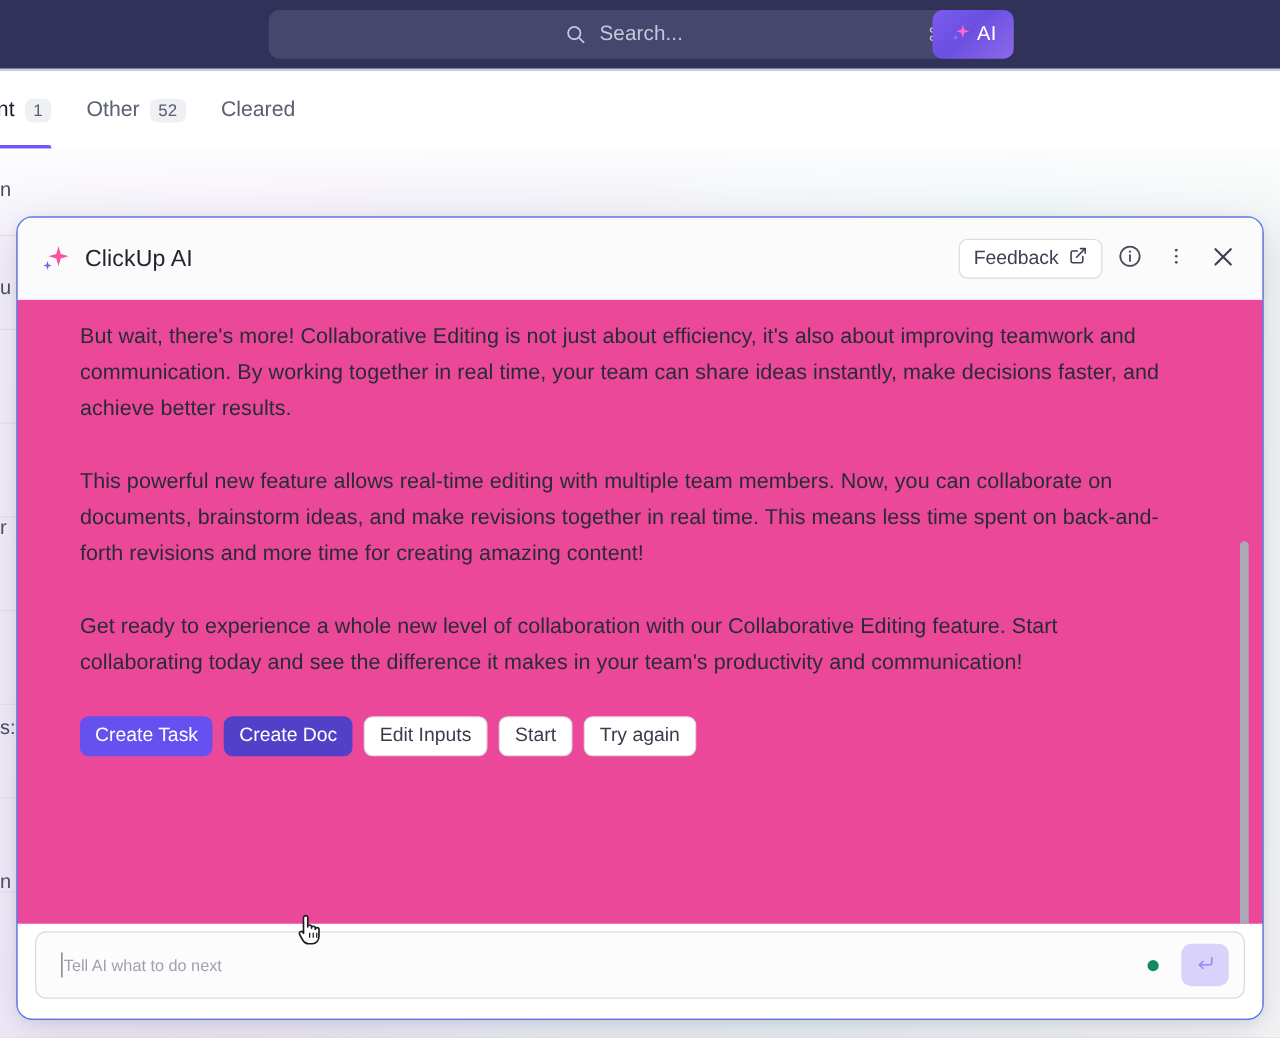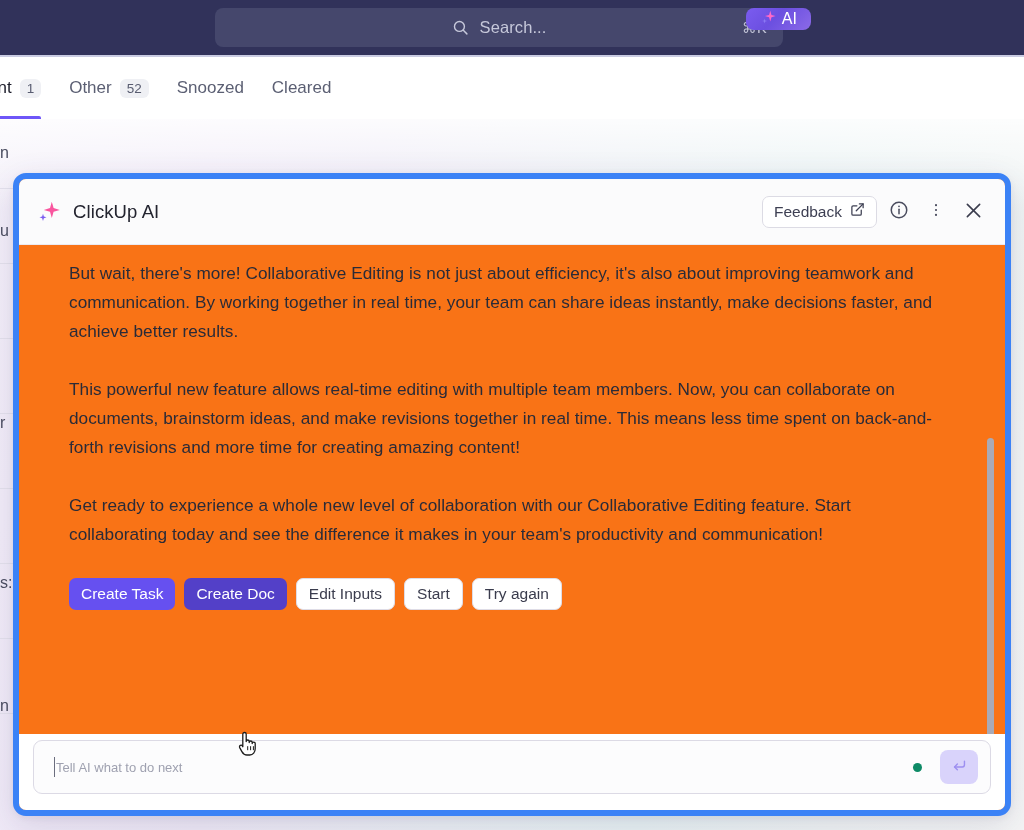--- a/index.html
+++ b/index.html
@@ -30,21 +30,21 @@
   .search-icon { width: 17px; height: 17px; display:block; }
   .search-text {
     font-size: 16.5px; color: #c6c8da; letter-spacing: .1px;
   }
   .kbd-shortcut {
     position: absolute; right: 16px; top: 50%; transform: translateY(-50%);
     font-size: 14.5px; color: #c3c5d8; letter-spacing: .4px;
   }
   .ai-btn {
     position: absolute; left: 746px; top: 8px;
-    width: 65px; height: 22px; border-radius: 8px;
+    width: 65px; height: 39px; border-radius: 8px;
     background: linear-gradient(135deg, #7b5cf0 0%, #6b4fe0 45%, #8b6ae8 100%);
     display: flex; align-items: center; justify-content: center; gap: 5px;
     border: none; cursor: pointer;
   }
   .ai-btn .label { font-size: 16px; color: #ffffff; letter-spacing: .3px; }
 
   
   .tabstrip {
     position: absolute; top: 57px; left: 0; width: 1024px; height: 62px;
     background: #ffffff;
@@ -96,22 +96,22 @@
   }
   .ghost-text {
     position: absolute; left: 0; font-size: 16px; color: #4a4d60;
     white-space: nowrap; overflow: hidden; width: 14px;
   }
 
   
   .modal {
     position: absolute; left: 13px; top: 173px;
     width: 998px; height: 643px;
-    background: #f97316;
-    border: 6px solid #3b82f6;
+    background: #ec4899;
+    border: 1px solid #3b82f6;
     border-radius: 13px;
     box-shadow: 0 10px 34px rgba(60,50,100,.13), 0 2px 7px rgba(60,50,100,.07);
     overflow: hidden;
     display: flex; flex-direction: column;
   }
   .modal-header {
     height: 66px; flex: 0 0 66px;
     background: #fbfbfc;
     border-bottom: 1px solid #ebeaf1;
     display: flex; align-items: center;
@@ -228,23 +228,20 @@
 <div class="topbar-bottomline"></div>
 
 <div class="tabstrip">
   <div class="tab active">
     <span>ant</span>
     <span class="badge">1</span>
   </div>
   <div class="tab">
     <span>Other</span>
     <span class="badge">52</span>
-  </div>
-  <div class="tab">
-    <span>Snoozed</span>
   </div>
   <div class="tab">
     <span>Cleared</span>
   </div>
 </div>
 
 <div class="backdrop"></div>
 <div class="backdrop-sheen"></div>
 
 <div class="ghost-col">

